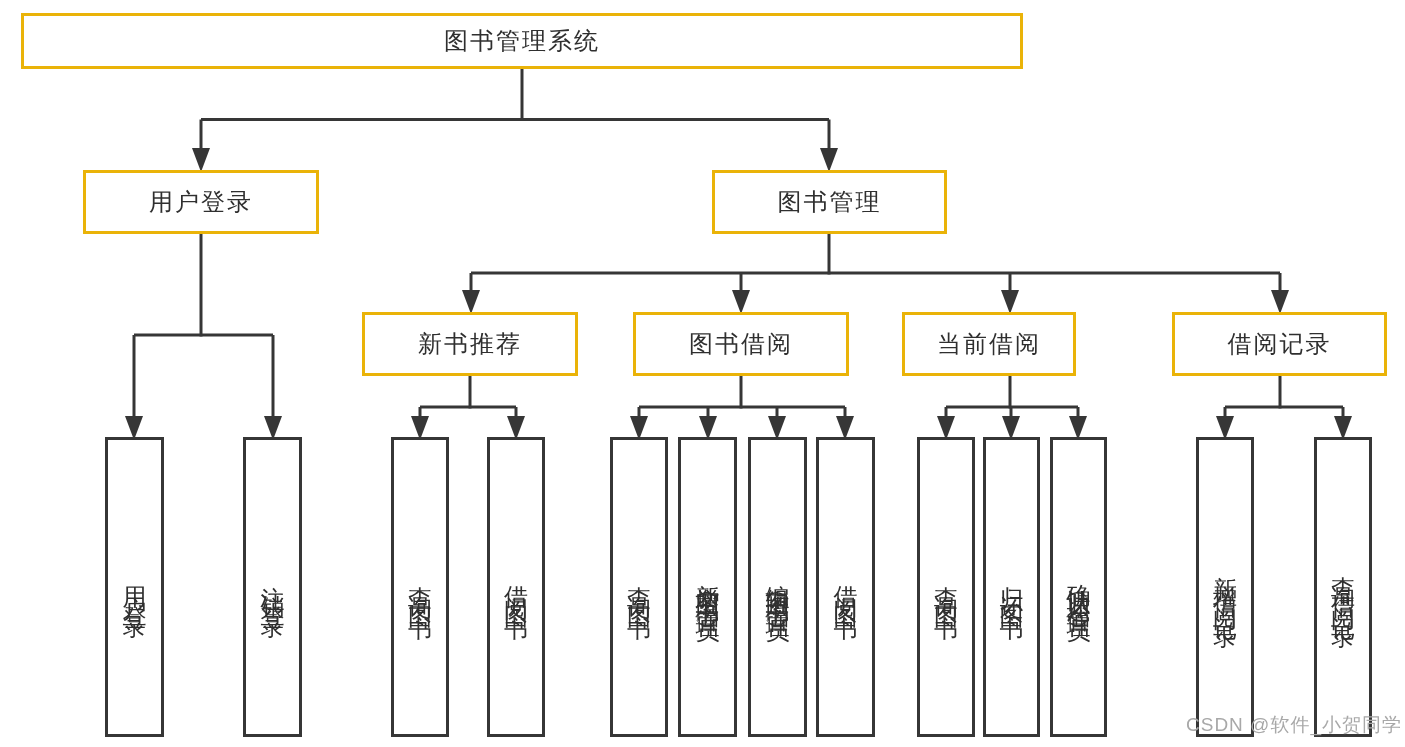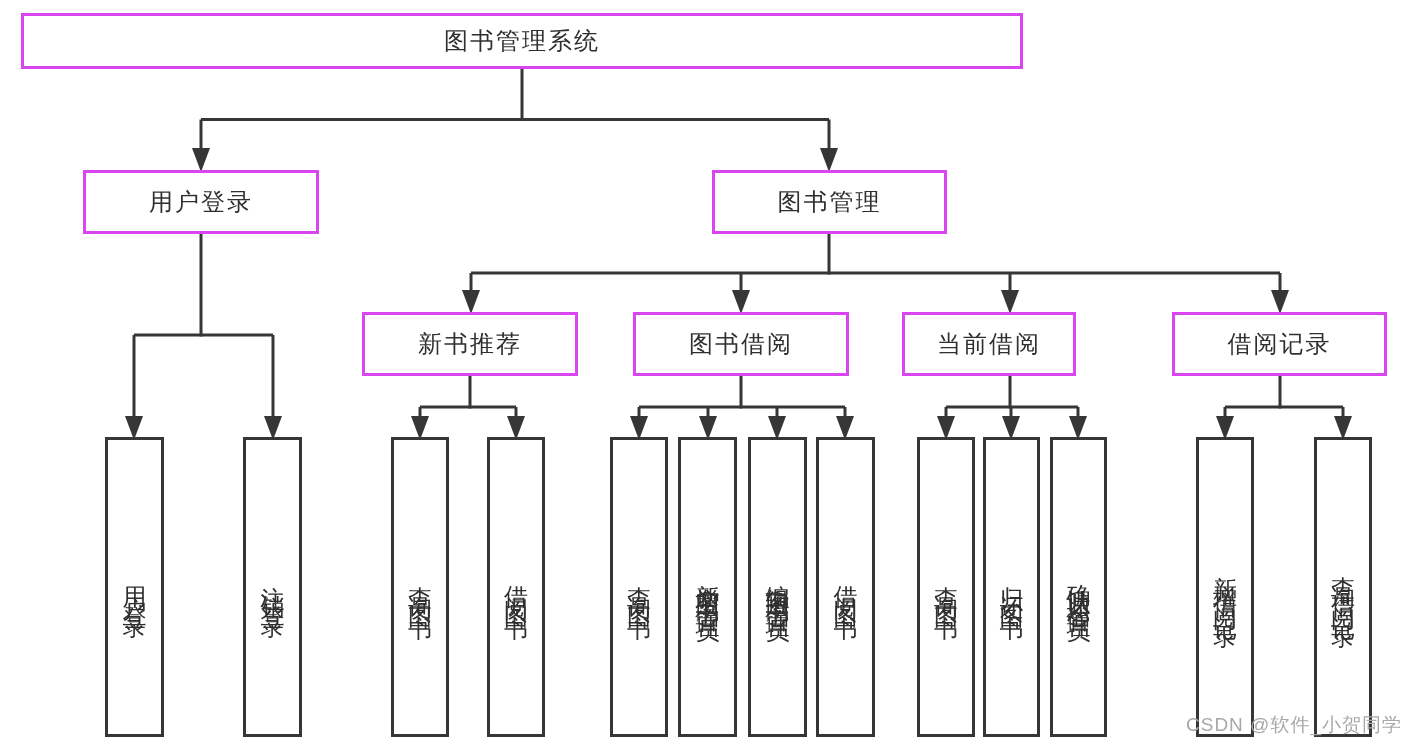--- a/index.html
+++ b/index.html
@@ -13,21 +13,21 @@
     overflow: hidden;
   }
   .connectors {
     position: absolute;
     left: 0; top: 0;
     width: 1405px; height: 747px;
   }
   .hnode {
     position: absolute;
     box-sizing: border-box;
-    border: 3px solid #d946ef;
+    border: 3px solid #eab308;
     background: #ffffff;
     display: flex;
     align-items: center;
     justify-content: center;
     font-size: 24px;
     letter-spacing: 2px;
     color: #2f2f2f;
     white-space: nowrap;
   }
   .vnode {

